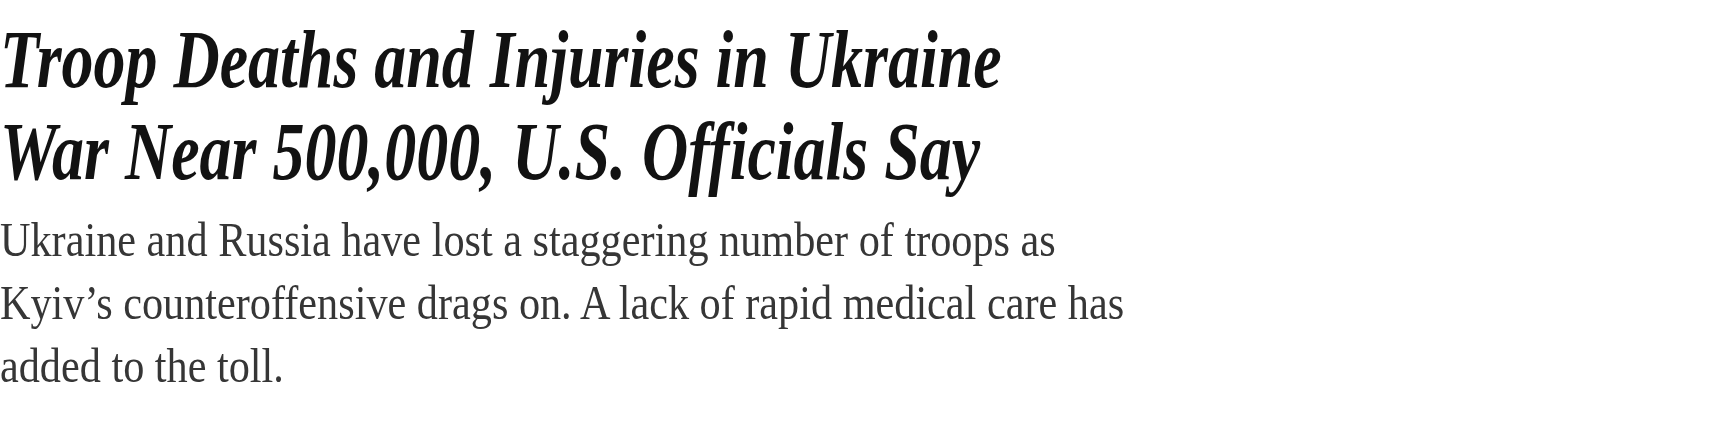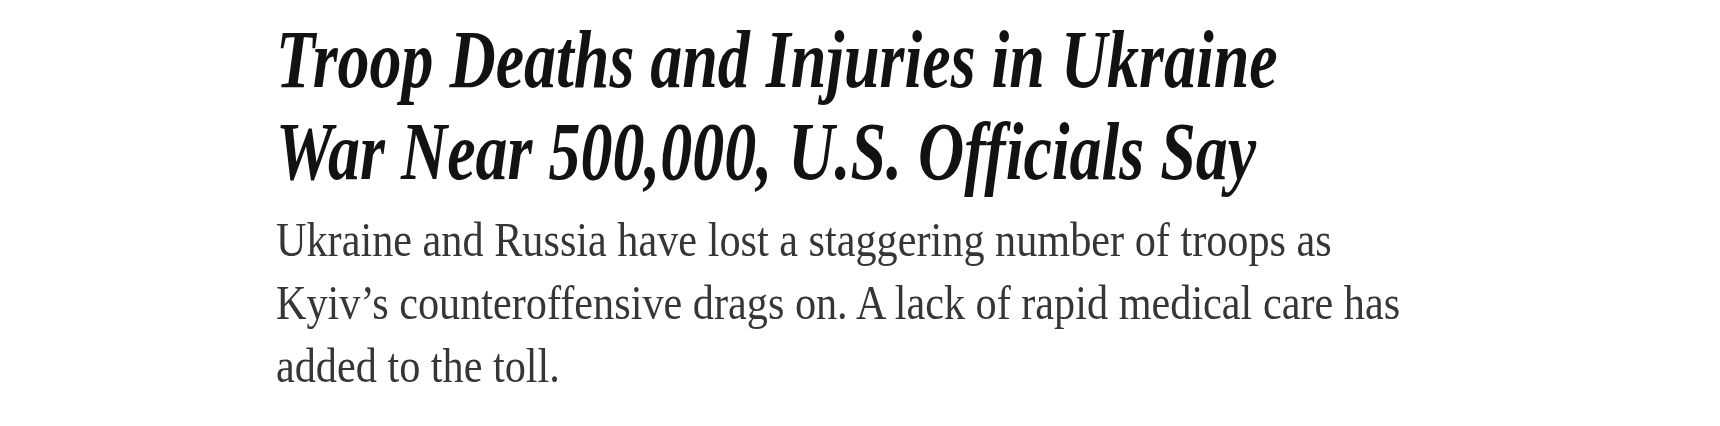--- a/index.html
+++ b/index.html
@@ -5,21 +5,20 @@
   html, body {
     margin: 0;
     padding: 0;
     width: 1720px;
     height: 426px;
     background: var(--background-color, #ffffff);
     overflow: hidden;
   }
   main.article-header {
     box-sizing: border-box;
-    padding-left: 276px;
     font-family: "Liberation Serif", "DejaVu Serif", serif;
   }
   h1.headline {
     margin: 14px 0 0 0;
     font-family: "Liberation Serif", "DejaVu Serif", serif;
     font-style: italic;
     font-weight: bold;
     font-size: 82px;
     line-height: 92px;
     color: var(--headline-color, #121212);

